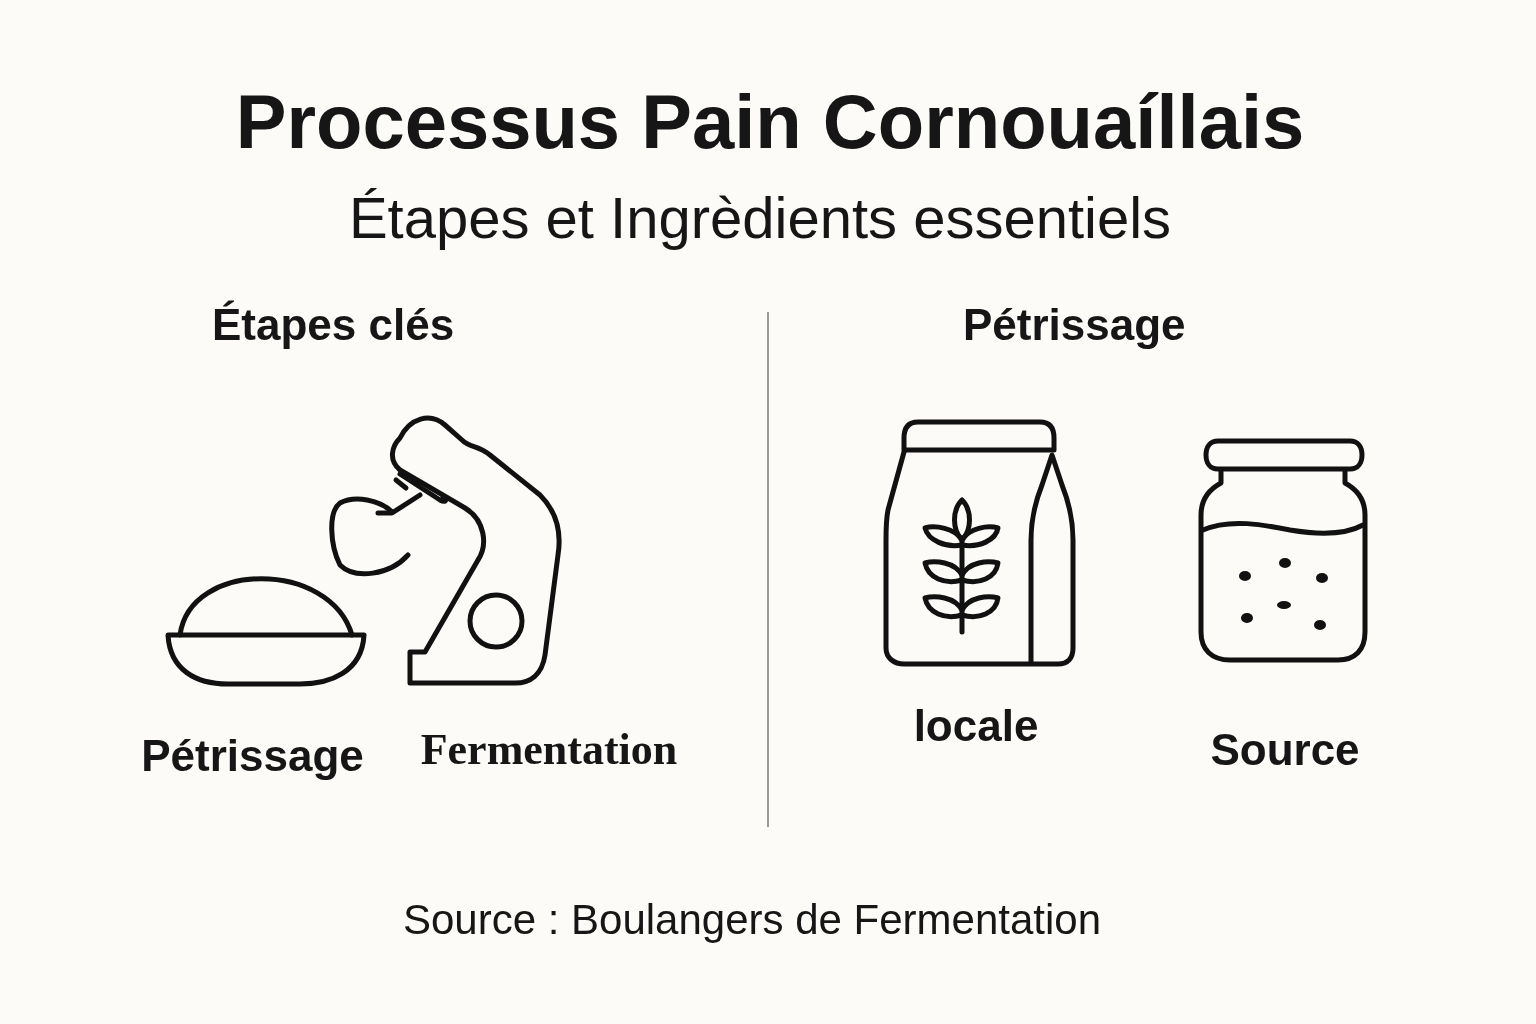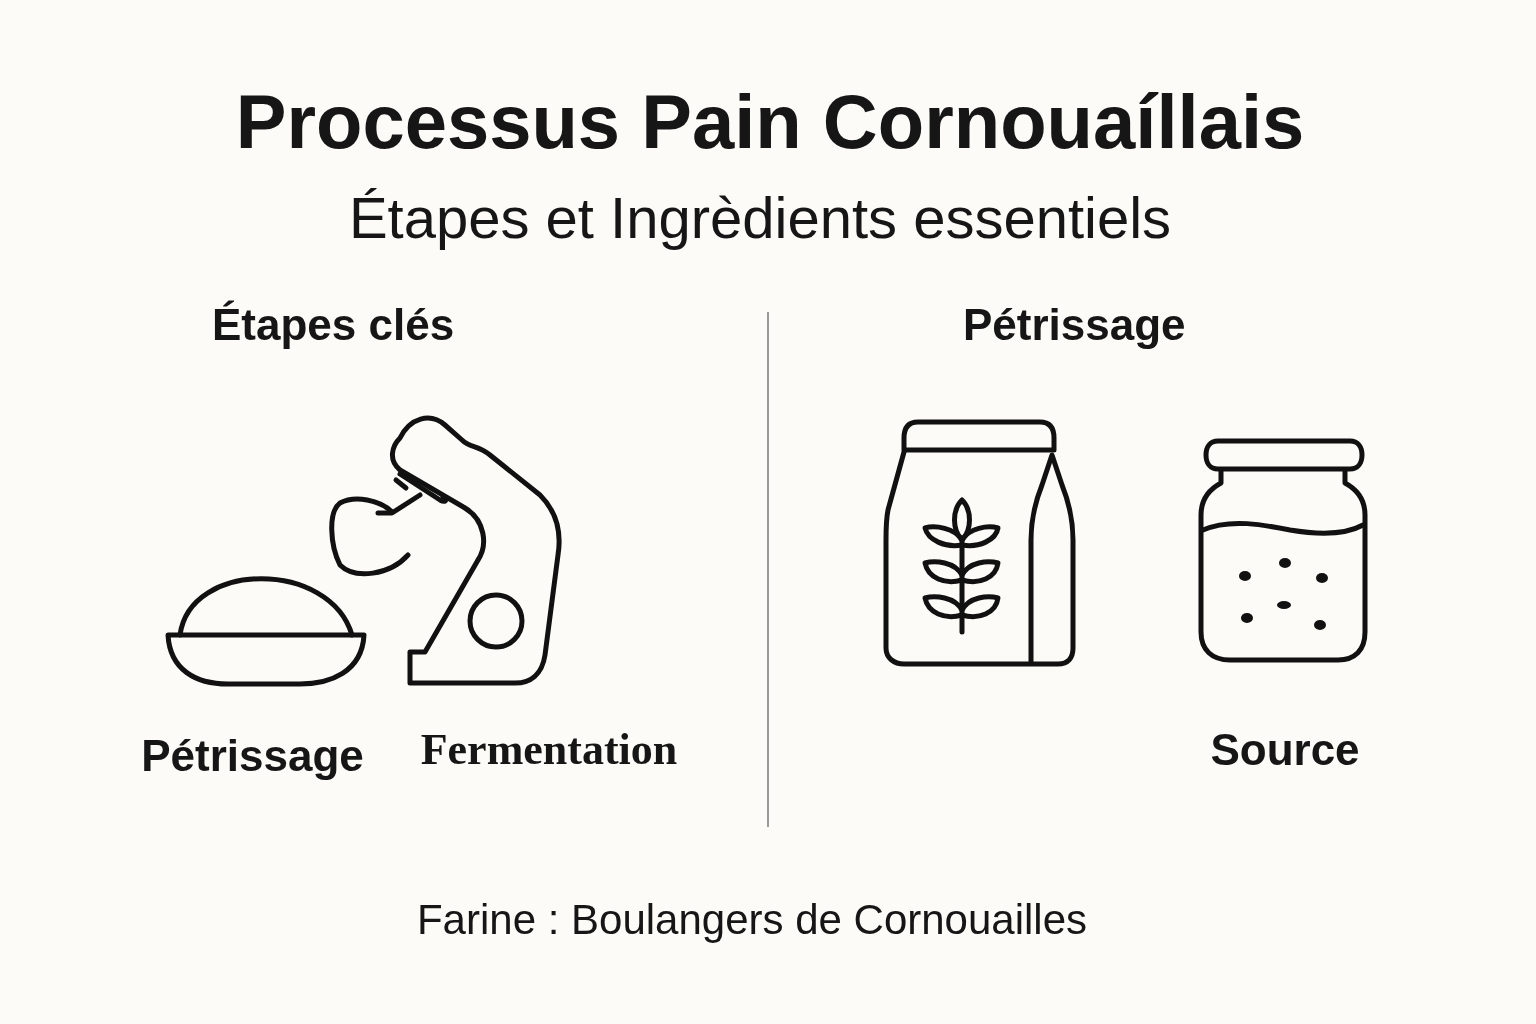--- a/index.html
+++ b/index.html
@@ -70,16 +70,17 @@
     <ellipse class="dot" cx="1245" cy="576" rx="6" ry="5"></ellipse>
     <ellipse class="dot" cx="1285" cy="563" rx="6" ry="5"></ellipse>
     <ellipse class="dot" cx="1322" cy="578" rx="6" ry="5"></ellipse>
     <ellipse class="dot" cx="1284" cy="605" rx="7" ry="4"></ellipse>
     <ellipse class="dot" cx="1247" cy="618" rx="6" ry="5"></ellipse>
     <ellipse class="dot" cx="1320" cy="625" rx="6" ry="5"></ellipse>
   </g>
 </svg>
 
 <div class="abs label" style="left:880px;top:698px;width:192px;">
+  <div>locale</div>
 </div>
 <div class="abs label" style="left:1195px;top:722px;width:180px;">Source</div>
 
-<div class="abs source">Farine : Boulangers de Cornouailles</div>
+<div class="abs source">Source : Boulangers de Fermentation</div>
 
 </body></html>

